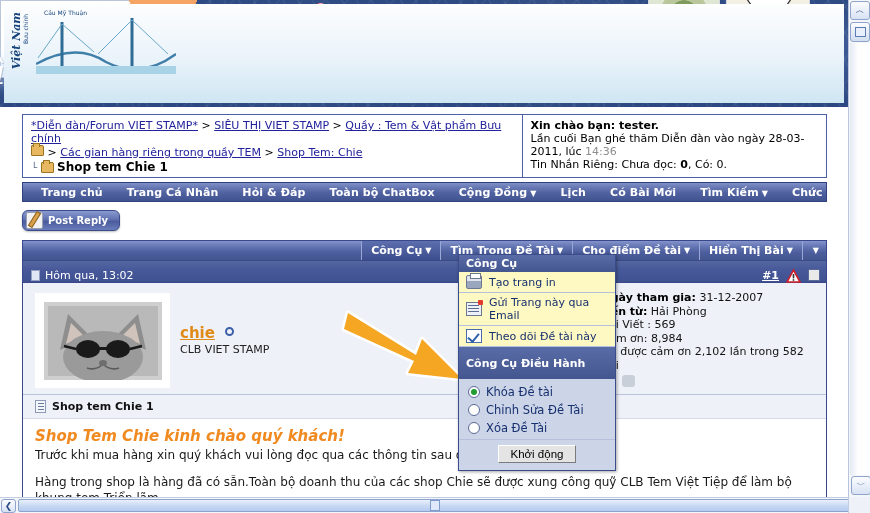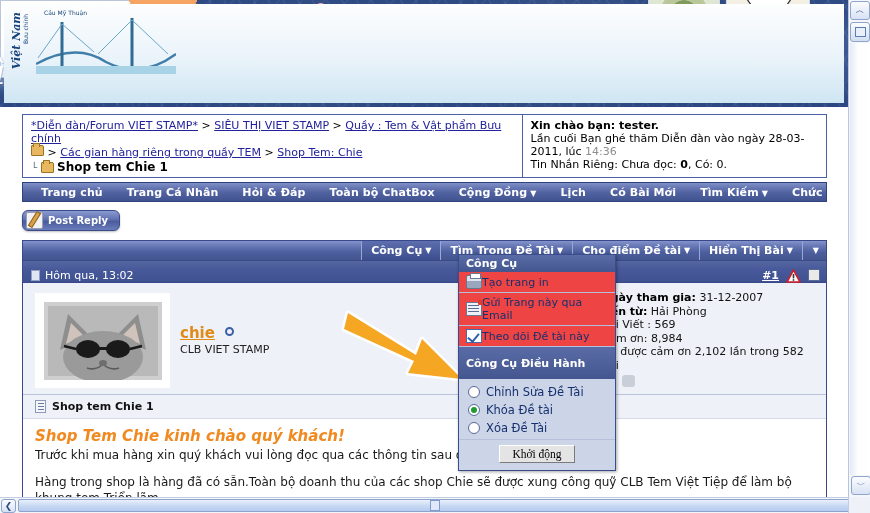--- a/index.html
+++ b/index.html
@@ -204,23 +204,23 @@
     border:1px solid #3b4c8c; background:#ccd4e8;
     box-shadow: 1px 1px 3px rgba(0,0,0,.35);
     z-index:40;
   }
   .menu-title {
     height:17px; display:flex; align-items:center; padding-left:7px;
     background: linear-gradient(180deg,#5a6ca7 0%, #44568f 100%);
     color:#fff; font-size:11px; font-weight:bold;
   }
   .menu-item {
-    display:flex; align-items:center; gap:0; padding:3px 5px 3px 7px;
+    display:flex; align-items:center; gap:7px; padding:3px 5px 3px 7px;
     font-size:11px; color:#16306e; cursor:pointer; border-bottom:1px solid #b6c0da;
-    background:#ef4444;
+    background:#fef9c3;
   }
   .mi-ico { width:16px; height:14px; position:relative; flex:0 0 16px; }
   .ico-print { background:linear-gradient(180deg,#dfe4ee 0 40%, #9aa6bd 41% 100%); border:1px solid #6c7890; border-radius:2px; }
   .ico-print::after{content:"";position:absolute;left:3px;top:-3px;width:9px;height:4px;background:#fff;border:1px solid #6c7890;}
   .ico-mail { background:#eef1f7; border:1px solid #6c7890; }
   .ico-mail::before{content:"";position:absolute;left:1px;top:2px;width:11px;height:1px;background:#5c6c90;box-shadow:0 3px 0 #5c6c90,0 6px 0 #5c6c90;}
   .ico-mail::after{content:"";position:absolute;right:-2px;top:-3px;width:5px;height:5px;background:#e03b2d;border-radius:1px;}
   .ico-check { background:#ffffff; border:1px solid #4a6ba8; }
   .ico-check::after{content:"";position:absolute;left:3px;top:1px;width:5px;height:9px;border:solid #2f5ea8;border-width:0 2px 2px 0;transform:rotate(40deg);}
   .menu-sub {
@@ -231,21 +231,21 @@
   .radio-row { display:flex; align-items:center; gap:6px; padding:2px 5px 2px 9px; font-size:11.5px; color:#16306e; cursor:pointer;}
   .radio {
     width:12px; height:12px; border-radius:50%; background:#fff; border:1px solid #5a6a96;
     display:flex; align-items:center; justify-content:center; flex:0 0 12px;
   }
   .radio.on::after { content:""; width:6px; height:6px; border-radius:50%; background:#1f9b2f; }
   .menu-foot { padding:5px 0 7px; display:flex; justify-content:center; border-top:1px solid #b6c0da; }
   .menu-btn {
     font-size:11.5px; padding:2px 12px; background:#e4e4e4;
     border:1px solid #7b7b7b; border-top-color:#fff; border-left-color:#fff;
-    color:#000; cursor:pointer; font-family:Liberation Serif, serif;
+    color:#000; cursor:pointer; font-family:Liberation Sans, sans-serif;
   }
 
   
   .vscroll {
     position:absolute; right:0; top:0; width:22px; height:497px;
     background:#f4f6fa; border-left:1px solid #b8c4dc;
   }
   .vs-btn {
     width:20px; height:19px; margin:1px;
     background:linear-gradient(180deg,#fbfcfe 0%, #d8e2f4 100%);
@@ -522,26 +522,26 @@
     </div>
     <div class="menu-item">
       <span class="mi-ico ico-check"></span>
       <span>Theo dõi Đề tài này</span>
     </div>
 
     <div class="menu-sub">Công Cụ Điều Hành</div>
 
     <div style="padding:4px 0 2px;">
       <div class="radio-row">
+        <span class="radio on"></span>
+        <span>Khóa Đề tài</span>
+      </div>
+      <div class="radio-row">
         <span class="radio"></span>
         <span>Chỉnh Sửa Đề Tài</span>
-      </div>
-      <div class="radio-row">
-        <span class="radio on"></span>
-        <span>Khóa Đề tài</span>
       </div>
       <div class="radio-row">
         <span class="radio"></span>
         <span>Xóa Đề Tài</span>
       </div>
     </div>
 
     <div class="menu-foot">
       <button class="menu-btn">Khởi động</button>
     </div>

